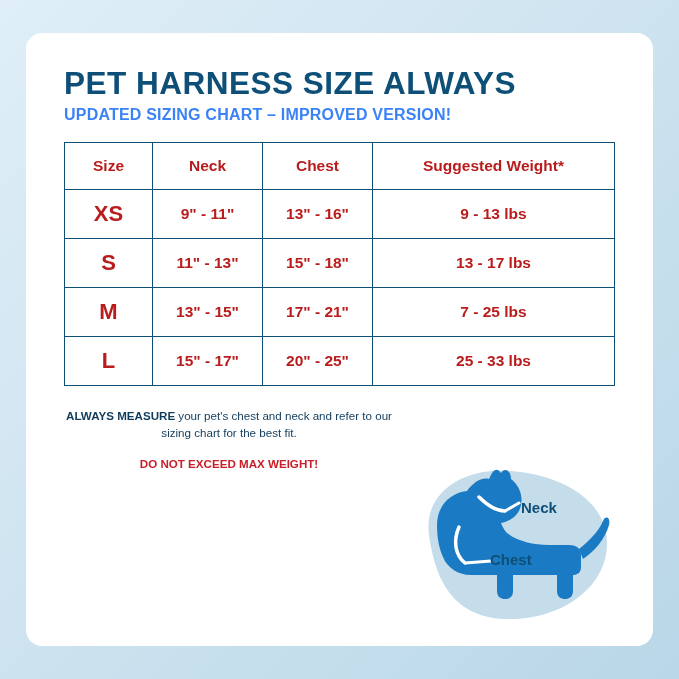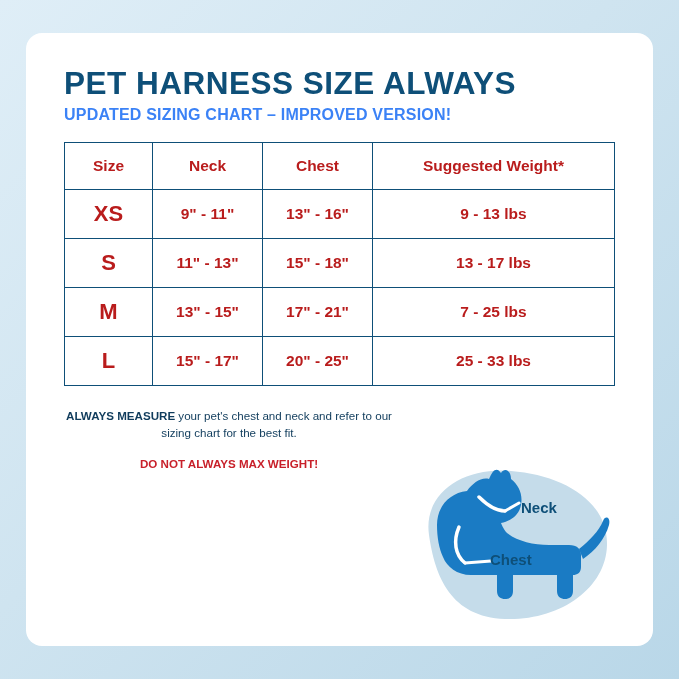--- a/index.html
+++ b/index.html
@@ -171,21 +171,21 @@
           <td class="size-cell">L</td>
           <td>15" - 17"</td>
           <td>20" - 25"</td>
           <td class="weight-cell">25 - 33 lbs</td>
         </tr>
       </tbody>
     </table>
 
     <div class="notes">
       <p><b>ALWAYS MEASURE</b><span> your pet's chest and neck and refer to our sizing chart for the best fit.</span></p>
-      <p class="warning">DO NOT ALWAYS MAX WEIGHT!</p>
+      <p class="warning">DO NOT EXCEED MAX WEIGHT!</p>
     </div>
 
     <div class="dog-area">
       <svg width="230" height="165" viewBox="0 0 230 165" xmlns="http://www.w3.org/2000/svg">
         <path d="M36 72 C30 30 70 4 118 8 C170 12 215 38 214 82 C213 126 166 158 112 156 C58 154 42 114 36 72 Z" fill="#c5dcea"></path>
 
         <path d="M44 62 C44 44 56 30 74 28 C80 20 88 14 96 16 C100 6 104 4 108 10 C112 4 118 8 118 16
                  C126 22 130 32 128 42 C126 52 118 58 108 60 C108 60 110 66 114 70
                  C124 78 140 82 156 82 L176 82 C184 82 188 86 188 92 L188 104
                  C188 110 184 112 180 112 L180 128 C180 134 176 136 172 136 C168 136 164 134 164 128

